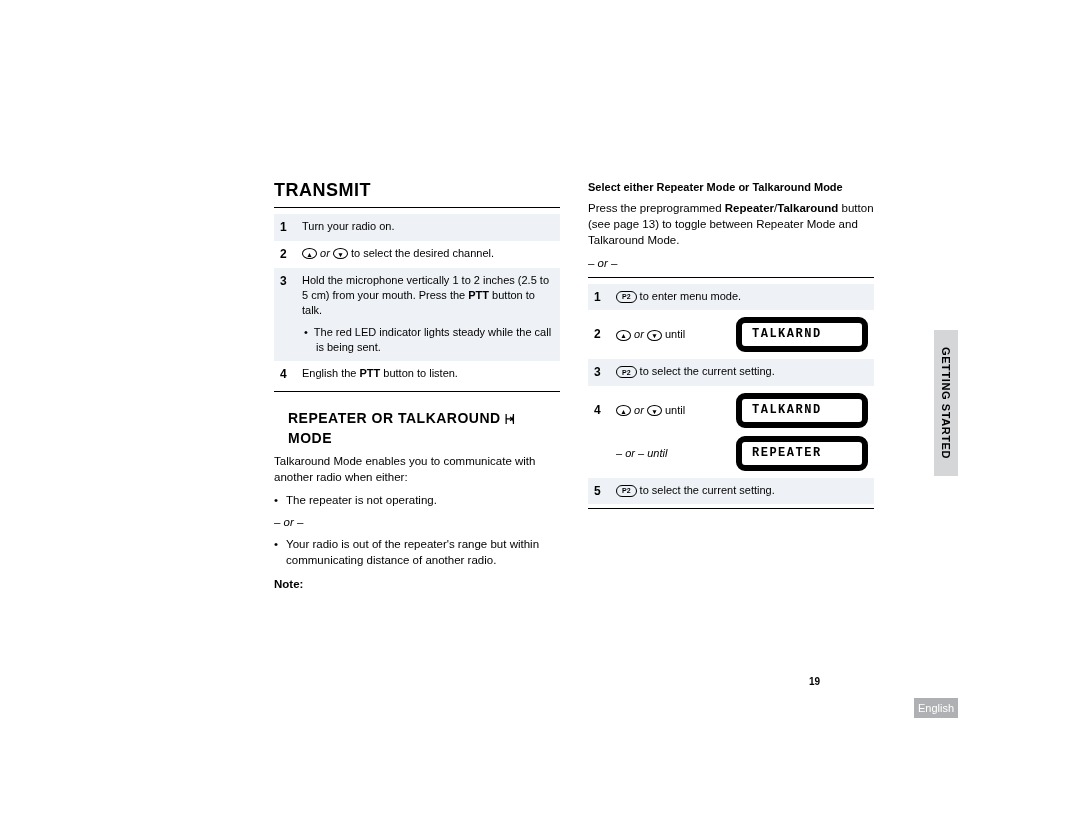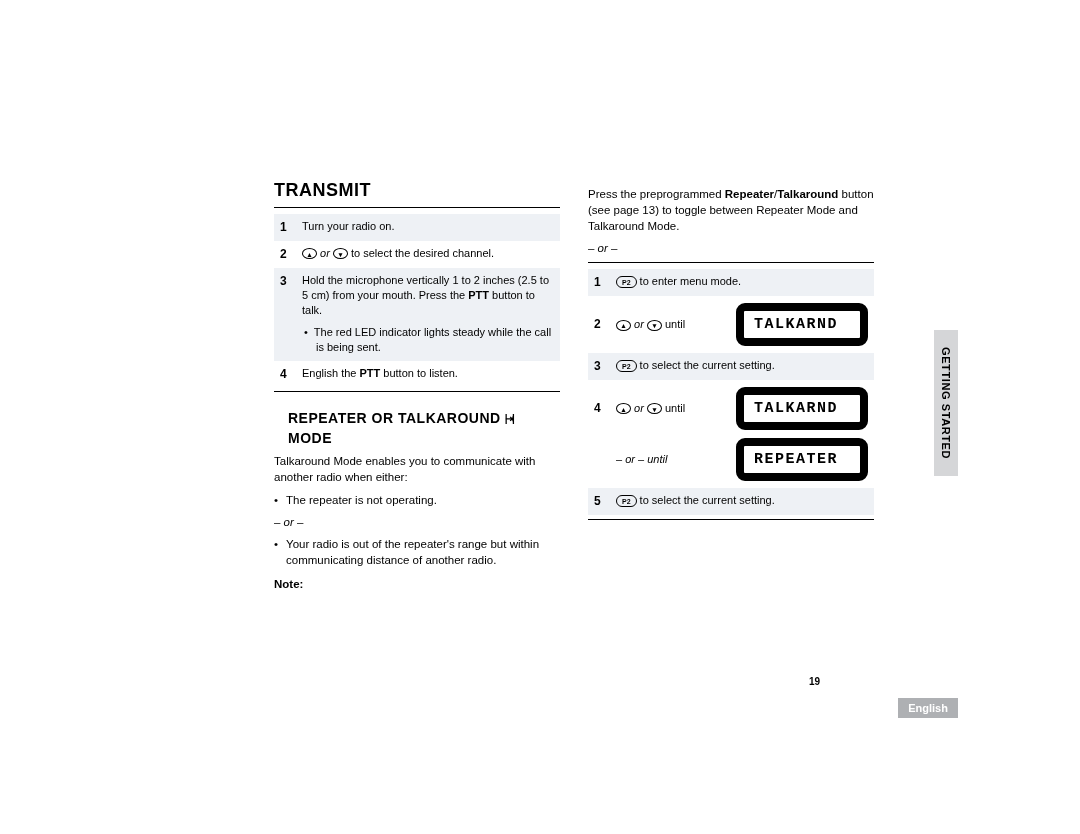--- a/index.html
+++ b/index.html
@@ -47,37 +47,37 @@
     width:15px; height:11px; font-size:7px; font-weight:bold;
     vertical-align:middle; line-height:1; padding-top:1px;
   }
   .keyoval {
     display:inline-flex; align-items:center; justify-content:center;
     border:1px solid #000; border-radius:7px;
     height:12px; padding:0 5px; font-size:7px; font-weight:bold;
     vertical-align:middle; line-height:1;
   }
   .lcd {
-    display:block; border:8px solid #000000; border-radius:9px;
+    display:block; border:6px solid #000000; border-radius:9px;
     padding:3px 10px; font-family: 'Courier New', monospace;
-    font-size:15px; letter-spacing:1.5px; font-weight:bold;
+    font-size:12px; letter-spacing:1.5px; font-weight:bold;
     width:130px; text-align:left; margin:2px 0;
   }
   .row-with-lcd { display:flex; align-items:center; gap:8px;}
   .row-with-lcd .left { display:flex; gap:10px; flex:1; align-items:center;}
   .row-with-lcd .lcdcol { width:132px; }
   .tabside {
     position:absolute; right:122px; top:330px; width:24px; height:146px;
     background:#d5d6d8; display:flex; align-items:center; justify-content:center;
   }
   .tabside span { writing-mode: vertical-rl; font-size:11px; font-weight:bold; letter-spacing:0.6px; color:#000; }
   .langtab {
-    position:absolute; right:122px; top:698px; width:60px; height:20px;
+    position:absolute; right:122px; top:698px; width:44px; height:20px;
     background:#aeb0b3; display:flex; align-items:center; justify-content:center;
-    font-size:11px; font-weight:bold; color:#fff;
+    font-size:11px; font-weight:normal; color:#fff;
   }
   .pagenum { position:absolute; right:260px; top:676px; font-size:10px; font-weight:bold;}
   .talkicon {
     display:inline-flex; align-items:center; font-size:10px; letter-spacing:-2px;
     font-weight:bold; vertical-align:middle;
   }
 </style>
 </head>
 <body>
 
@@ -129,20 +129,21 @@
     <div class="p it">– or –</div>
     <div class="bullet">
         <span>Your radio is out of the repeater's range but within communicating distance of another radio.</span>
       </div>
     <div class="noteblk">
       <span class="nlabel">Note:</span>
     </div>
   </div>
 
   <div class="col">
+    <div class="subh">Select either Repeater Mode or Talkaround Mode</div>
     <div class="p">
       <span>Press the preprogrammed </span><span class="b">Repeater</span><span>/</span><span class="b">Talkaround</span><span> button (see page 13) to toggle between Repeater Mode and Talkaround Mode.</span>
     </div>
     <div class="p it">– or –</div>
     <hr class="rule">
     <div class="steps">
       <div class="steprow shade">
         <div class="num">1</div>
         <div class="txt">
           <span class="keyoval">P2</span><span> to enter menu mode.</span>

